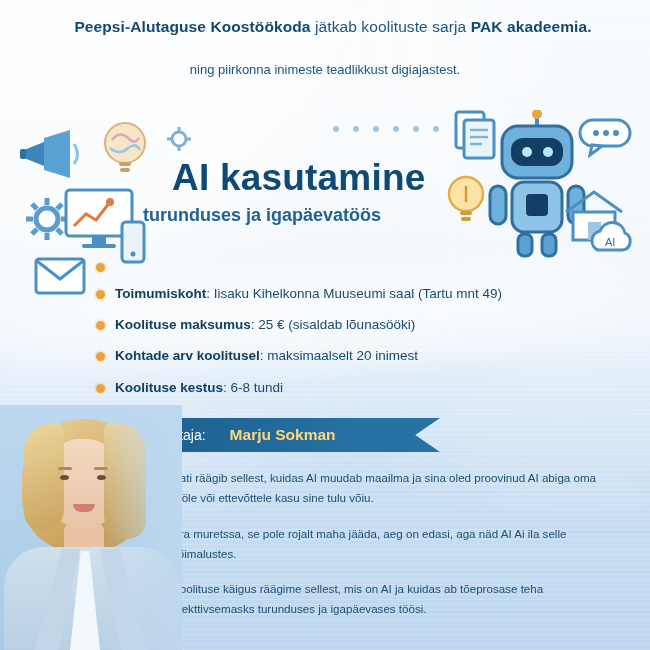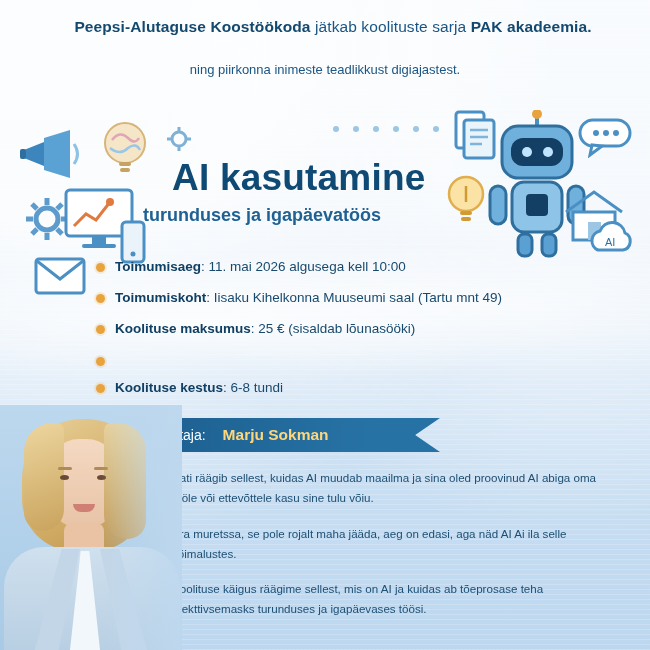--- a/index.html
+++ b/index.html
@@ -69,21 +69,21 @@
   .detail-text b{color:#0f3f63;}
 
   
   .trainer-band{
     position:absolute;left:130px;top:418px;width:310px;height:34px;
     background:linear-gradient(90deg,#1b5e8e 0%, #2772a5 78%, #2772a5 100%);
     clip-path:polygon(0 0, 100% 0, 92% 50%, 100% 100%, 0 100%);
     display:flex;align-items:center;
   }
   .trainer-band .lbl{color:#ffffff;font-size:14px;margin-left:18px;}
-  .trainer-band .nm{color:#ffd77a;font-size:15.5px;font-weight:bold;margin-left:17px;}
+  .trainer-band .nm{color:#ffd77a;font-size:15.5px;font-weight:bold;margin-left:24px;}
 
   .body-copy{
     position:absolute;left:172px;top:468px;width:452px;
     color:#1d4f73;font-size:11.6px;line-height:1.75;
   }
   .body-copy p{margin:0 0 15px 0;}
 
   
   .photo-wrap{
     position:absolute;left:0px;bottom:0;width:182px;height:245px;overflow:hidden;
@@ -291,38 +291,38 @@
       <text x="21" y="28" font-family="Liberation Sans, sans-serif" font-size="11" fill="#2f6f9e">AI</text>
     </svg>
   </div>
 
   <div class="topic-main">AI kasutamine</div>
   <div class="topic-sub">turunduses ja igapäevatöös</div>
 
   <div class="details">
     <div class="detail-row">
       <div class="bullet"></div>
-      <div class="detail-text">
-        <b>Toimumisaeg</b><span>: </span><span>11. mai 2026 algusega kell 10:00</span>
-      </div>
     </div>
     <div class="detail-row">
       <div class="bullet"></div>
       <div class="detail-text">
         <b>Toimumiskoht</b><span>: </span><span>Iisaku Kihelkonna Muuseumi saal (Tartu mnt 49)</span>
       </div>
     </div>
     <div class="detail-row">
       <div class="bullet"></div>
       <div class="detail-text">
         <b>Koolituse maksumus</b><span>: </span><span>25 € (sisaldab lõunasööki)</span>
       </div>
     </div>
     <div class="detail-row">
       <div class="bullet"></div>
+      <div class="detail-text">
+        <b>Kohtade arv koolitusel</b><span>: </span><span>maksimaalselt 20 inimest</span>
+      </div>
     </div>
     <div class="detail-row">
       <div class="bullet"></div>
       <div class="detail-text">
         <b>Koolituse kestus</b><span>: </span><span>6-8 tundi</span>
       </div>
     </div>
   </div>
 
   <div class="trainer-band">

